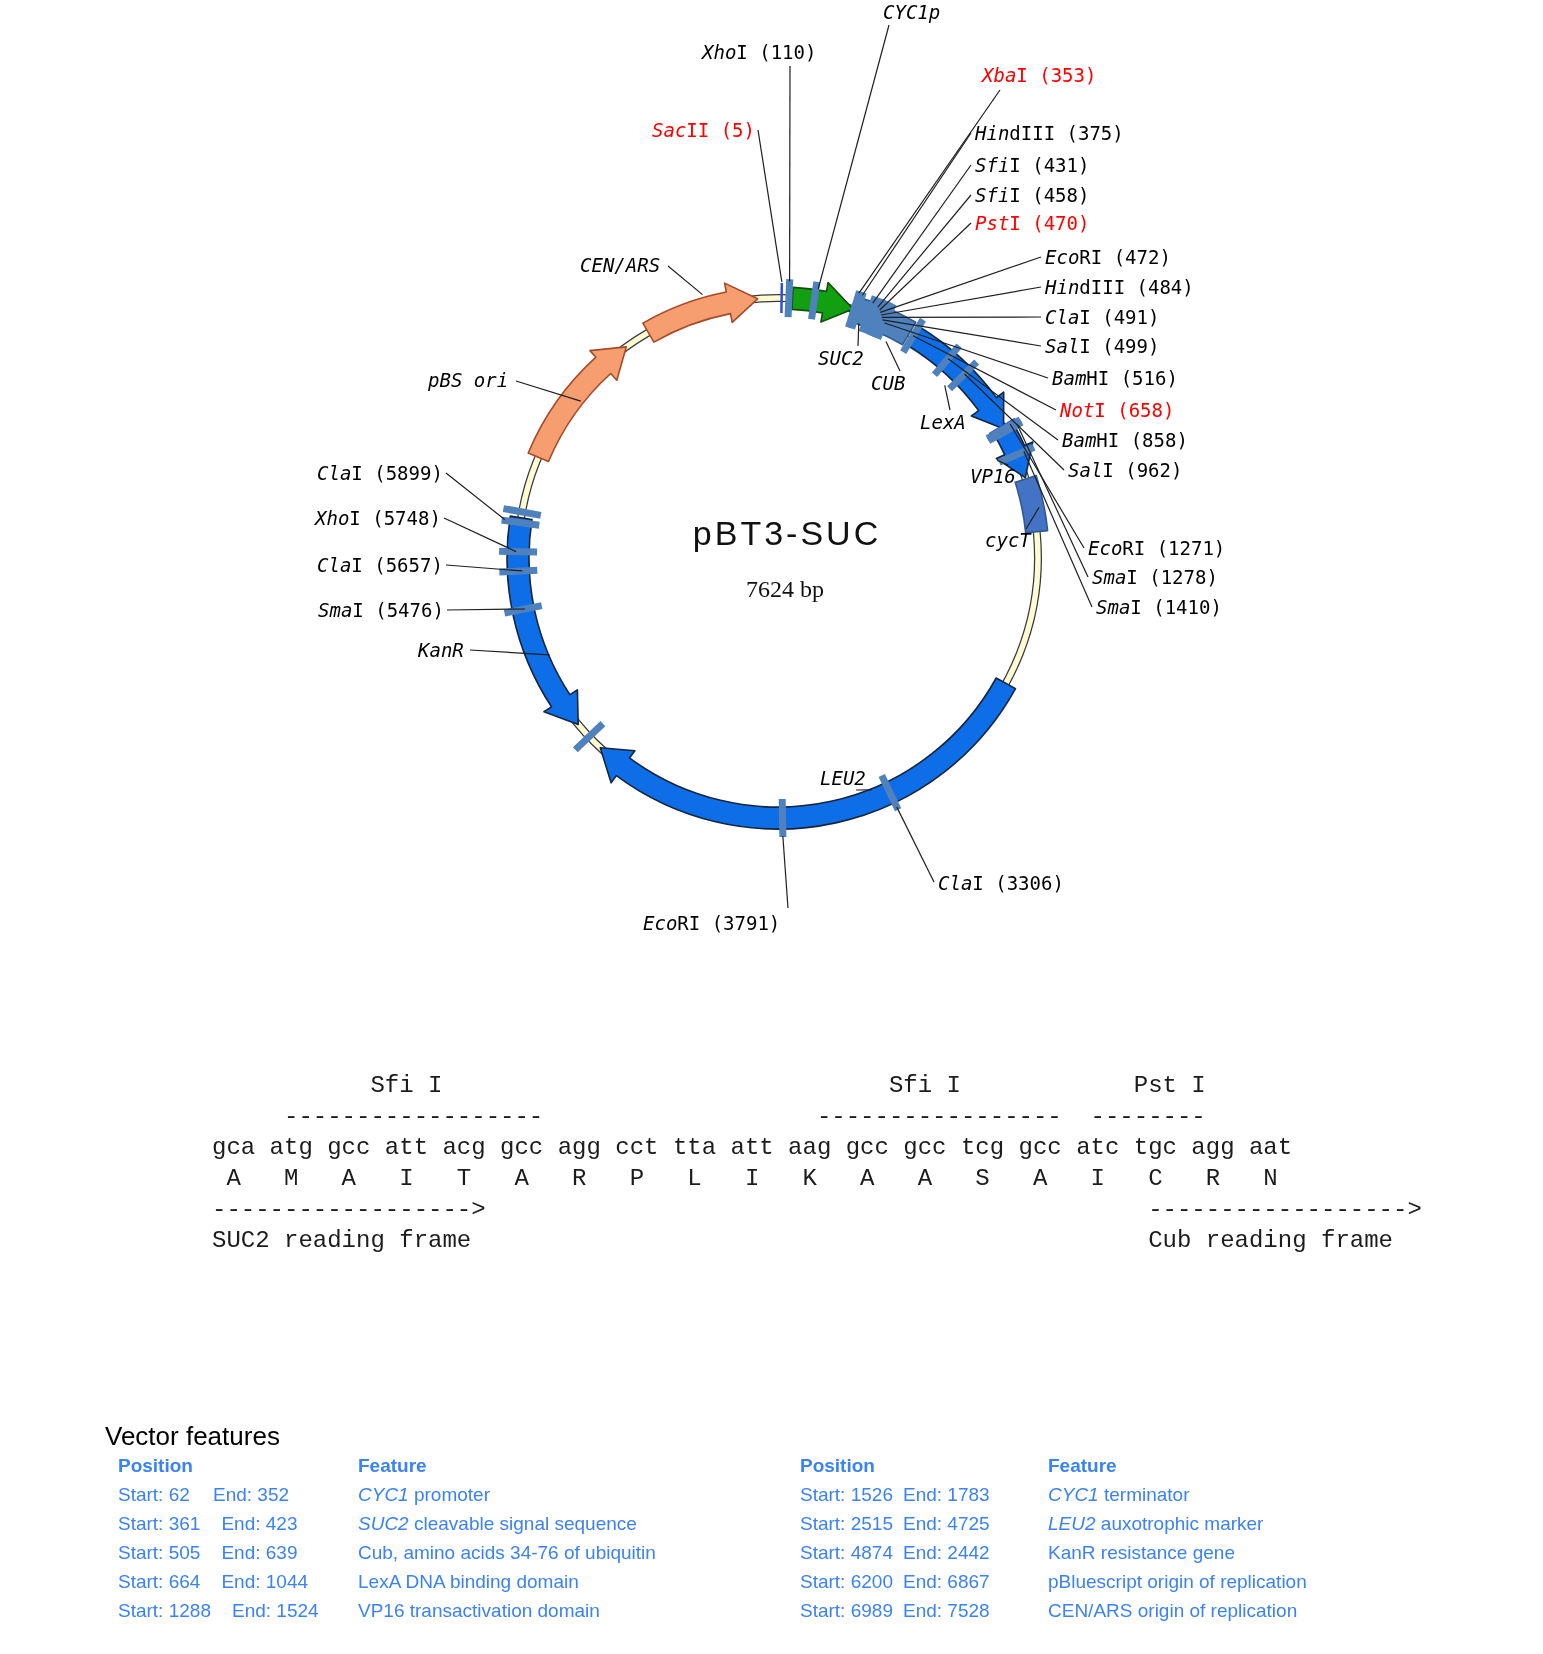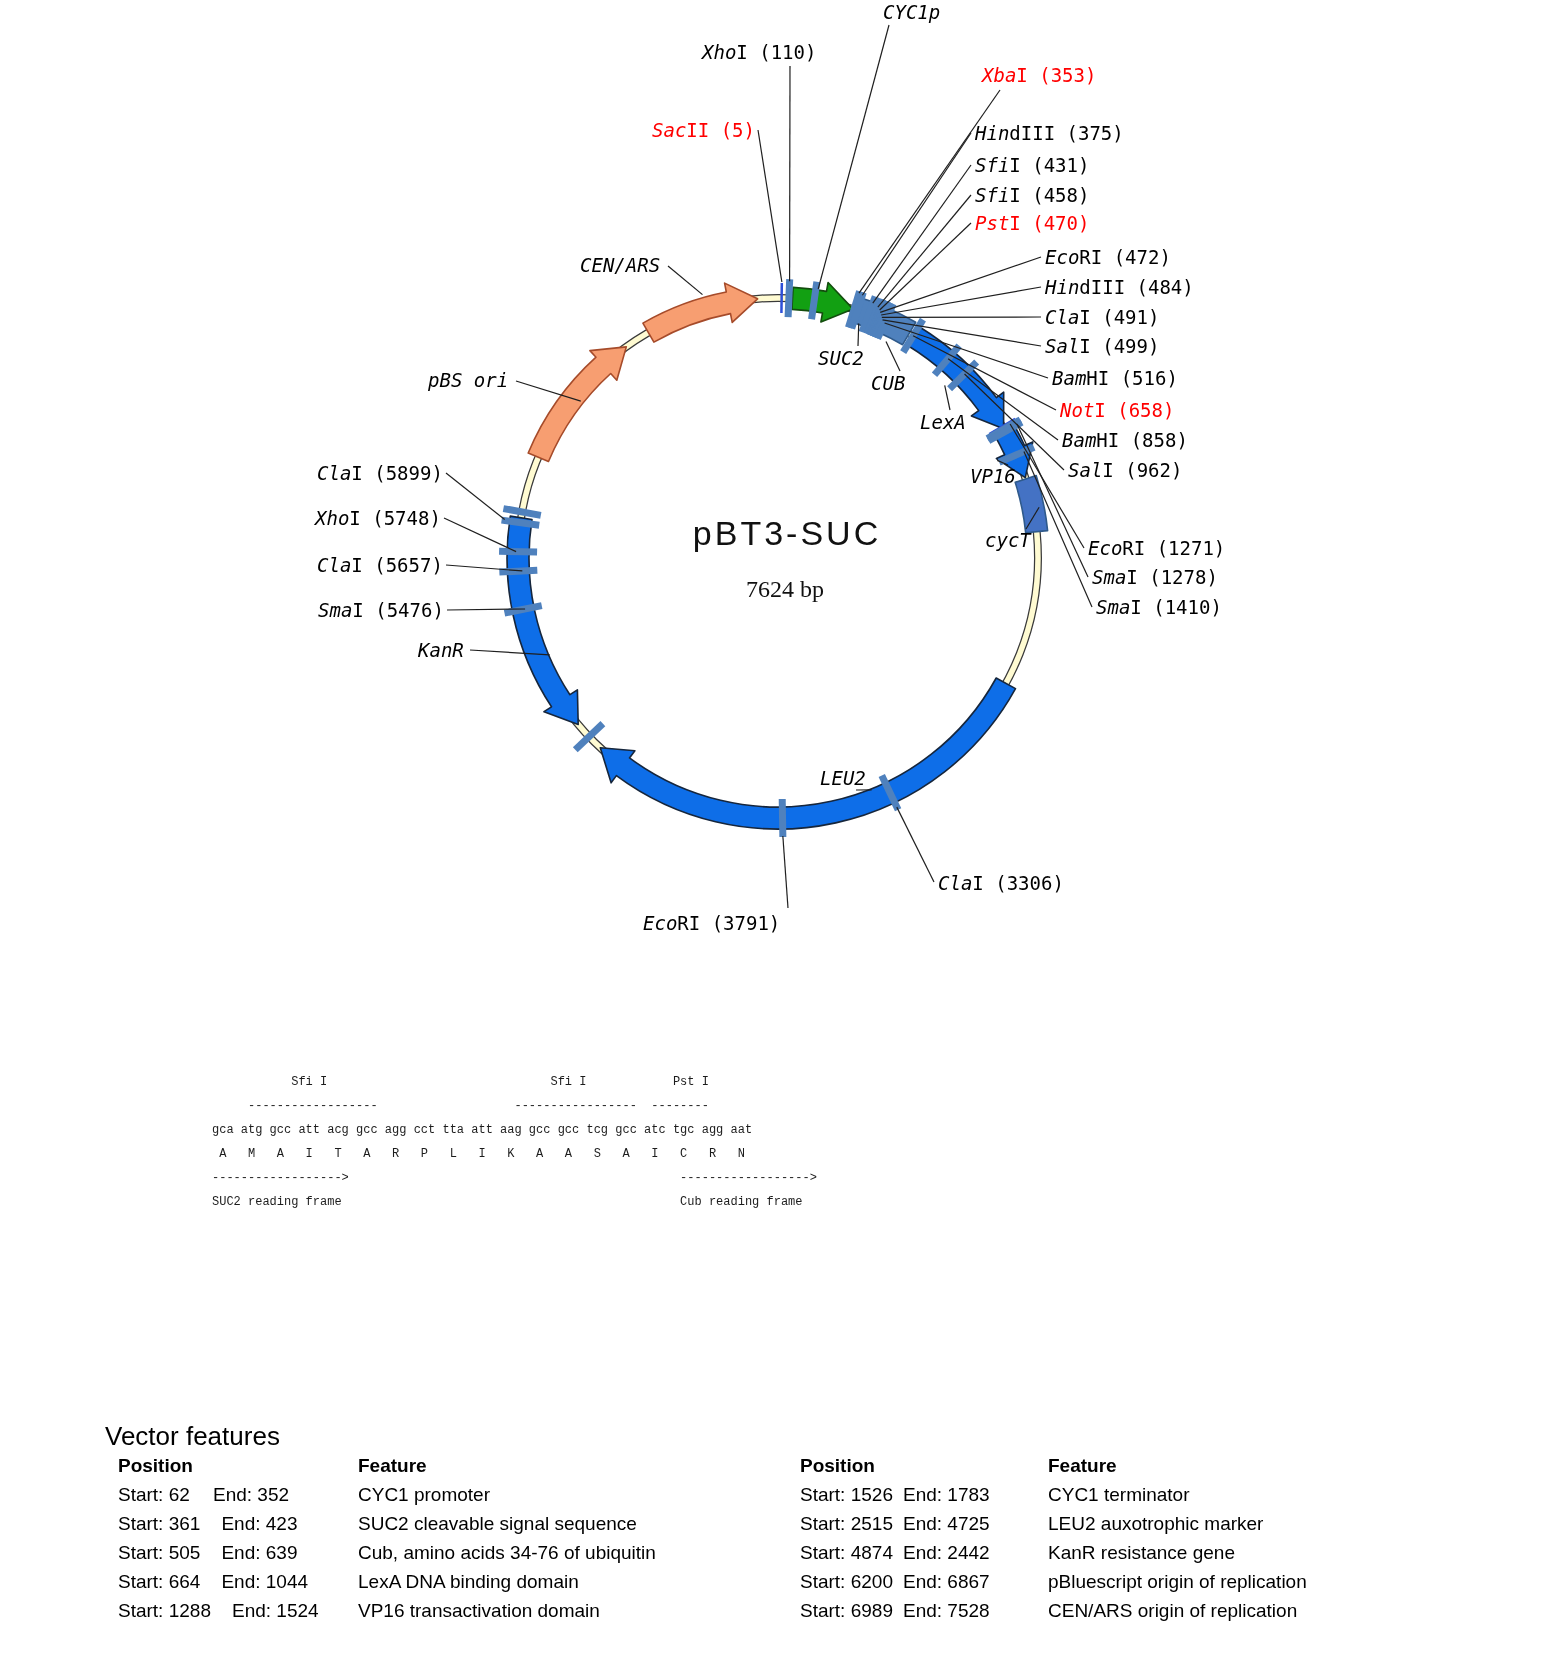--- a/index.html
+++ b/index.html
@@ -1,35 +1,35 @@
 <!DOCTYPE html>
 <html><head>
 <meta charset="utf-8">
 <style>
   html,body { margin:0; padding:0; background:#ffffff; }
   .page { position:relative; width:1543px; height:1654px; background:#ffffff; overflow:hidden;
           font-family:"DejaVu Sans Mono", monospace; }
   svg { position:absolute; left:0; top:0; }
   .seq { position:absolute; left:212px; top:1070px; margin:0;
-         font-family:"Liberation Mono", monospace; font-size:12px; line-height:24px;
+         font-family:"Liberation Mono", monospace; font-size:24px; line-height:31px;
          color:#1c1c1c; white-space:pre; }
   .vf-heading { position:absolute; left:105px; top:1396px;
                 font-family:"Liberation Sans", sans-serif; font-size:26px; color:#000;margin-top:25px; }
   .vf-table { position:absolute; top:1455px; font-family:"Liberation Sans", sans-serif;
-              font-size:19px; color:#000000; }
+              font-size:19px; color:#3b82f6; }
   .vf-left  { left:118px; }
   .vf-right { left:800px; }
   .vf-row { position:relative; height:29px; white-space:nowrap; }
   .vf-head { font-weight:bold; }
   .vf-start { display:inline-block; min-width:74px; margin-right:21px; }
   .vf-right .vf-start { margin-right:10px; }
   .vf-feat { position:absolute; top:0; }
   .vf-left  .vf-feat { left:240px; }
   .vf-right .vf-feat { left:248px; }
-  .vf-feat .fi { }
+  .vf-feat .fi { font-style:italic; }
 </style>
 </head>
 <body>
 
 <div class="page">
   <svg id="map-svg" width="1543" height="1010" viewBox="0 0 1543 1010">
       <circle cx="778" cy="558" r="260" fill="none" stroke="#3a3a3a" stroke-width="8"></circle>
       <circle cx="778" cy="558" r="260" fill="none" stroke="#FFFBD2" stroke-width="5.5"></circle>
       <path d="M 793.1 287.4 A 271 271 0 0 1 826.5 291.4 L 828.1 282.5 L 853.1 309.1 L 820.9 321.9 L 822.5 313.0 A 249 249 0 0 0 791.9 309.4 Z" fill="#12A012" stroke="#134d0e" stroke-width="1.6" stroke-linejoin="round"></path>
       <path d="M 858.7 297.2 A 273 273 0 0 1 872.3 301.8 L 863.3 326.2 A 247 247 0 0 0 851.0 322.0 Z" fill="#4F81BD" stroke="#2F5A8B" stroke-width="1.6" stroke-linejoin="round"></path>

